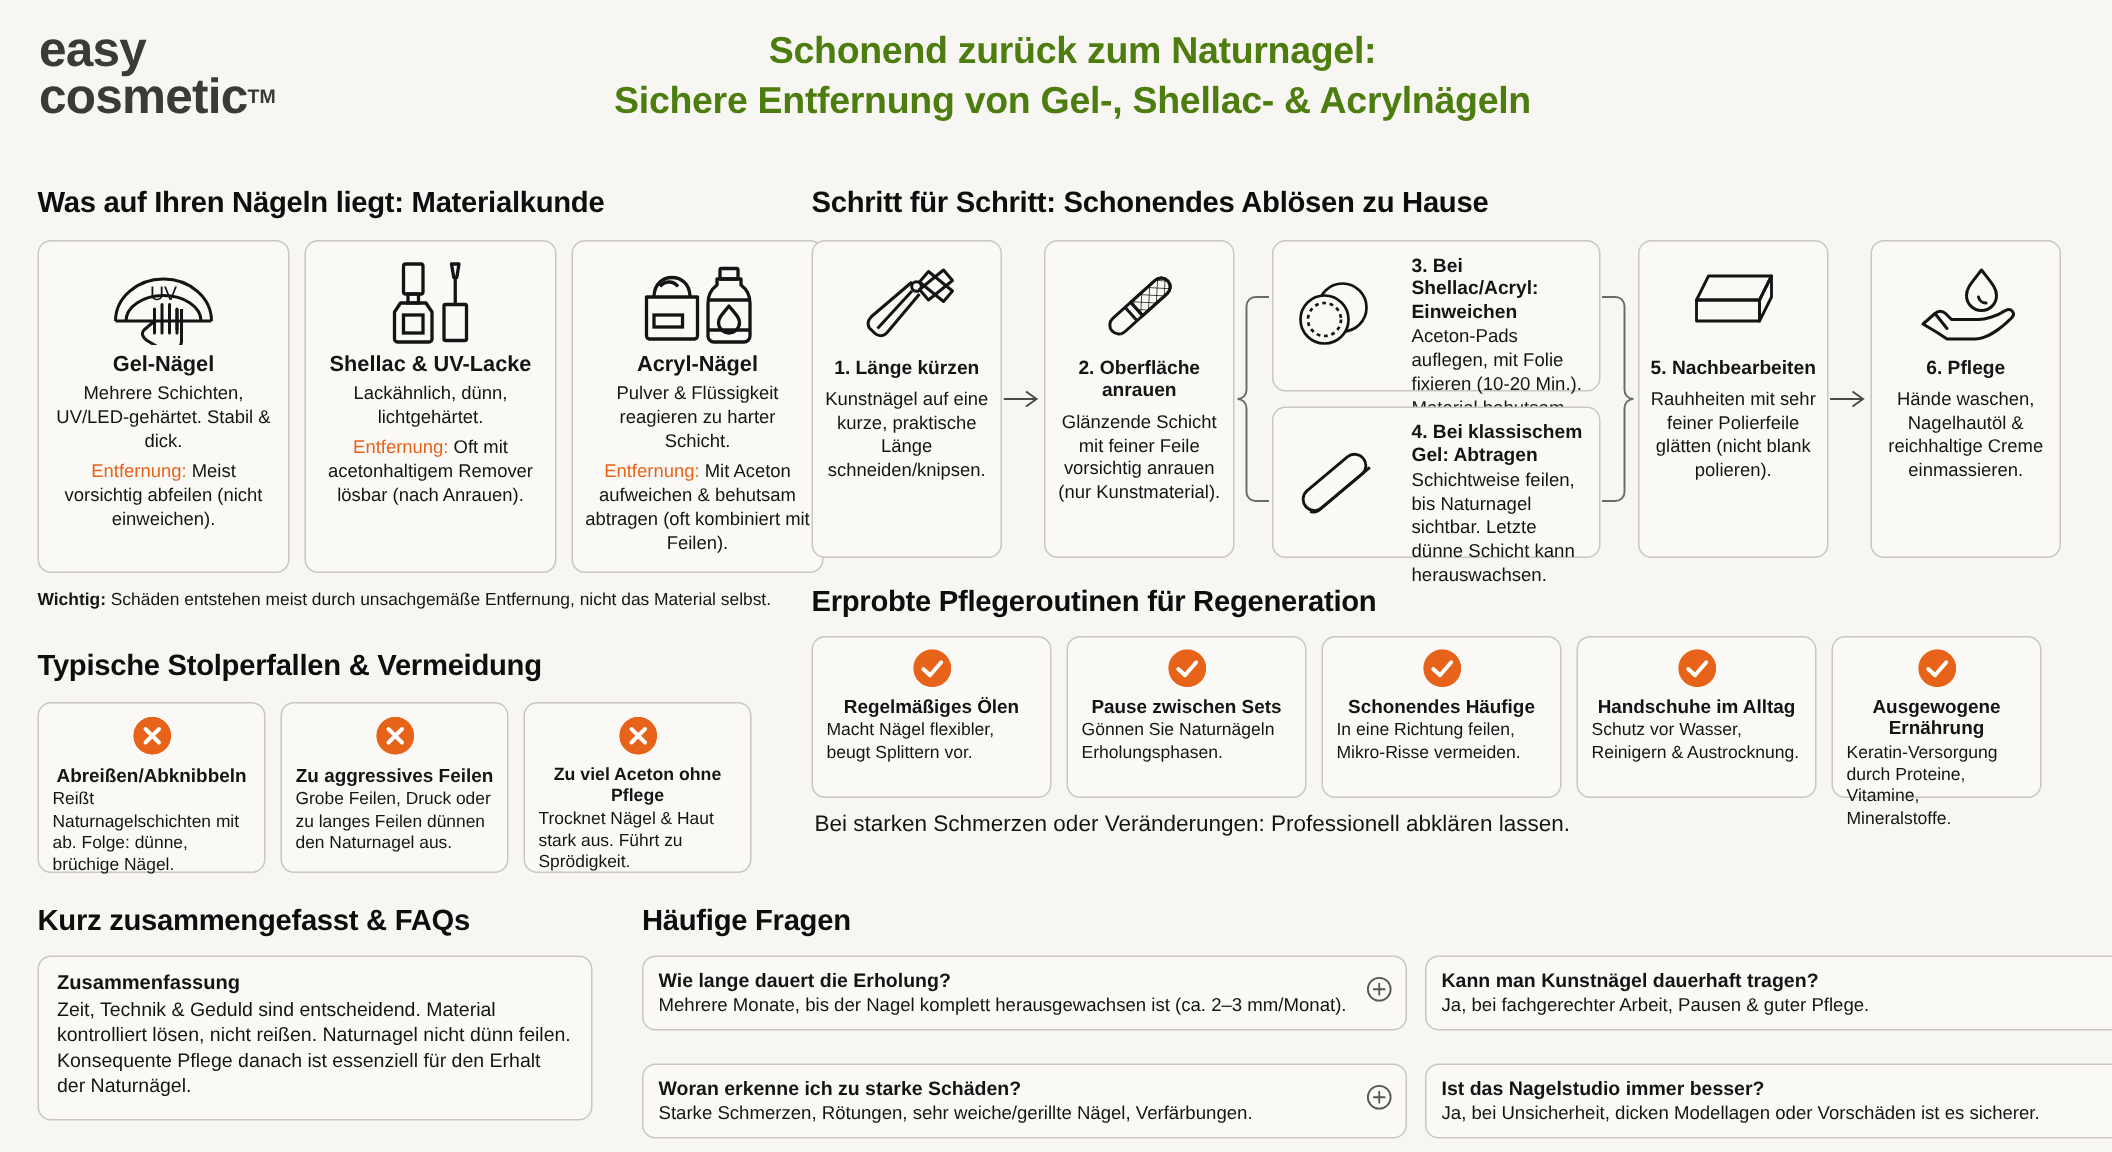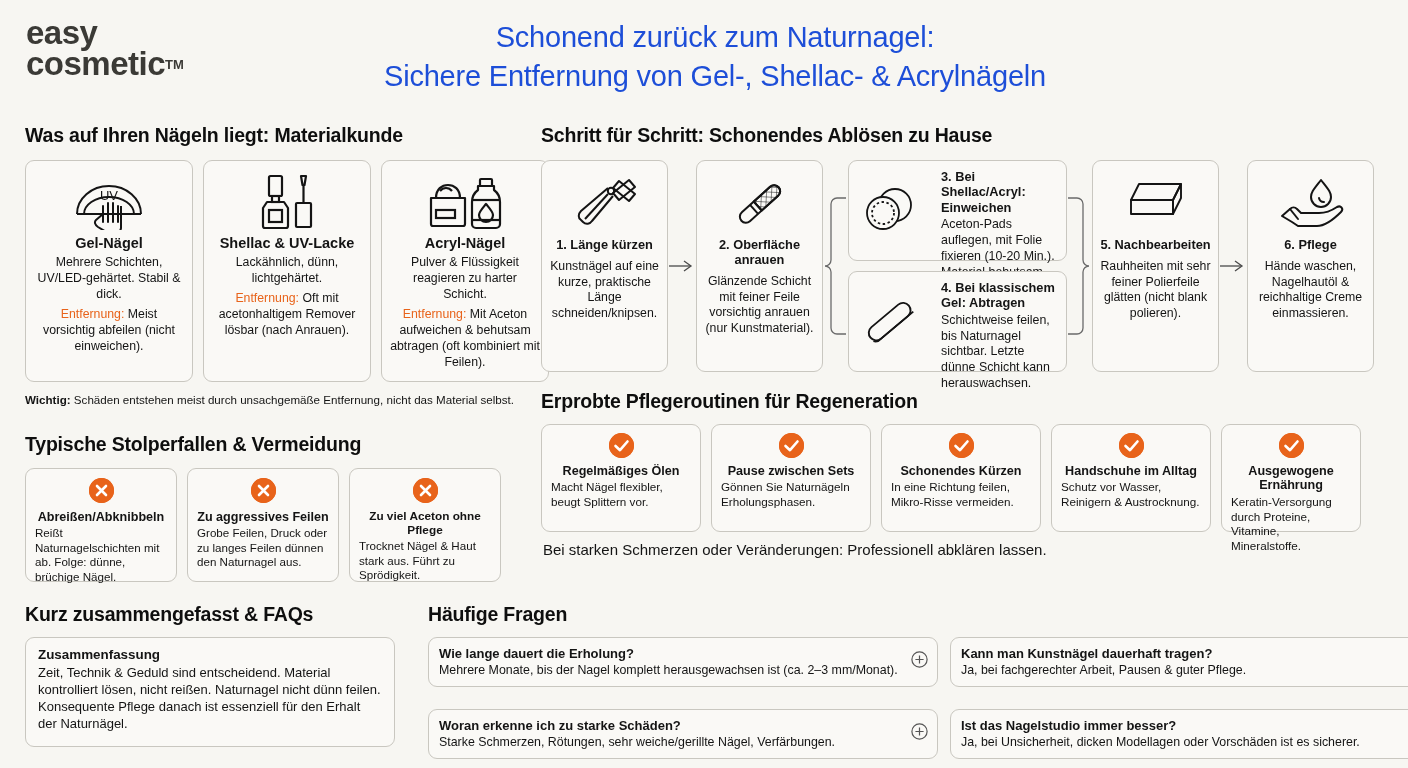--- a/index.html
+++ b/index.html
@@ -15,22 +15,22 @@
   
   .header { position: absolute; left: 0; top: 0; width: 1408px; height: 112px; }
   .logo { position: absolute; left: 26px; top: 18px; line-height: 0.93; }
   .logo-l1, .logo-l2 {
     font-size: 33px; font-weight: 700; color: #3b3a36; letter-spacing: -0.5px;
     display: block;
   }
   .logo-tm { font-size: 13px; font-weight: 700; vertical-align: super; color: #3b3a36; }
   .main-title {
     position: absolute; left: 300px; top: 18px; width: 830px;
-    text-align: center; font-size: 29px; font-weight: 400; line-height: 1.33;
-    letter-spacing: -0.2px; color: #1d4ed8;
+    text-align: center; font-size: 25px; font-weight: 700; line-height: 1.33;
+    letter-spacing: -0.2px; color: #4d7c0f;
   }
 
   
   .sec-h { font-size: 19.5px; font-weight: 700; color: #0e0e0e; letter-spacing: -0.2px; }
 
   
   .card {
     background: #faf9f6; border: 1px solid #c9c7c0; border-radius: 9px;
   }
 
@@ -381,21 +381,21 @@
       <div class="rout-title">Pause zwischen Sets</div>
       <div class="rout-desc">Gönnen Sie Naturnägeln Erholungsphasen.</div>
     </div>
     <div class="card rout-card">
       <div class="badge">
           <svg width="25" height="25" viewBox="0 0 25 25">
             <circle cx="12.5" cy="12.5" r="12.5" fill="#e8631a"></circle>
             <path d="M6.5 13 L11 17.2 L18.5 8.5" fill="none" stroke="#fff" stroke-width="2.6" stroke-linecap="round" stroke-linejoin="round"></path>
           </svg>
         </div>
-      <div class="rout-title">Schonendes Kürzen</div>
+      <div class="rout-title">Schonendes Häufige</div>
       <div class="rout-desc">In eine Richtung feilen, Mikro-Risse vermeiden.</div>
     </div>
     <div class="card rout-card">
       <div class="badge">
           <svg width="25" height="25" viewBox="0 0 25 25">
             <circle cx="12.5" cy="12.5" r="12.5" fill="#e8631a"></circle>
             <path d="M6.5 13 L11 17.2 L18.5 8.5" fill="none" stroke="#fff" stroke-width="2.6" stroke-linecap="round" stroke-linejoin="round"></path>
           </svg>
         </div>
       <div class="rout-title">Handschuhe im Alltag</div>

